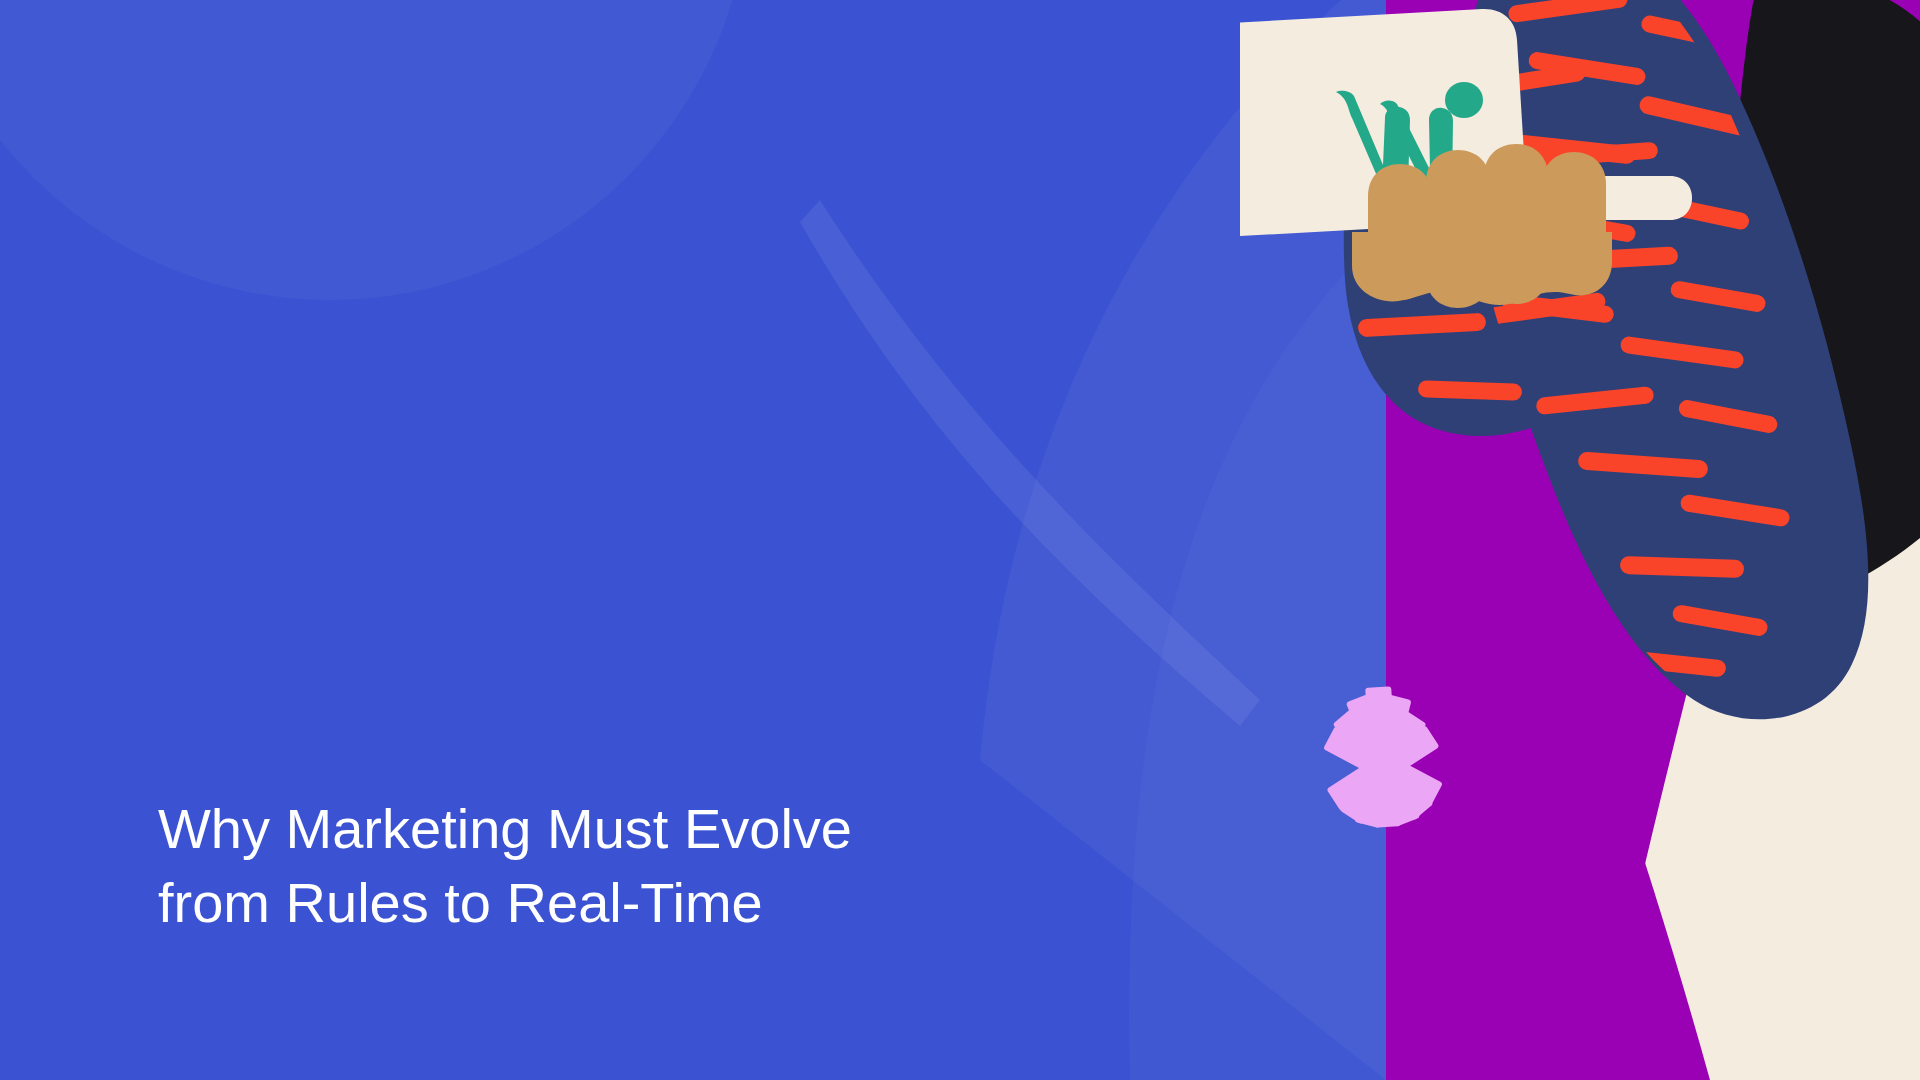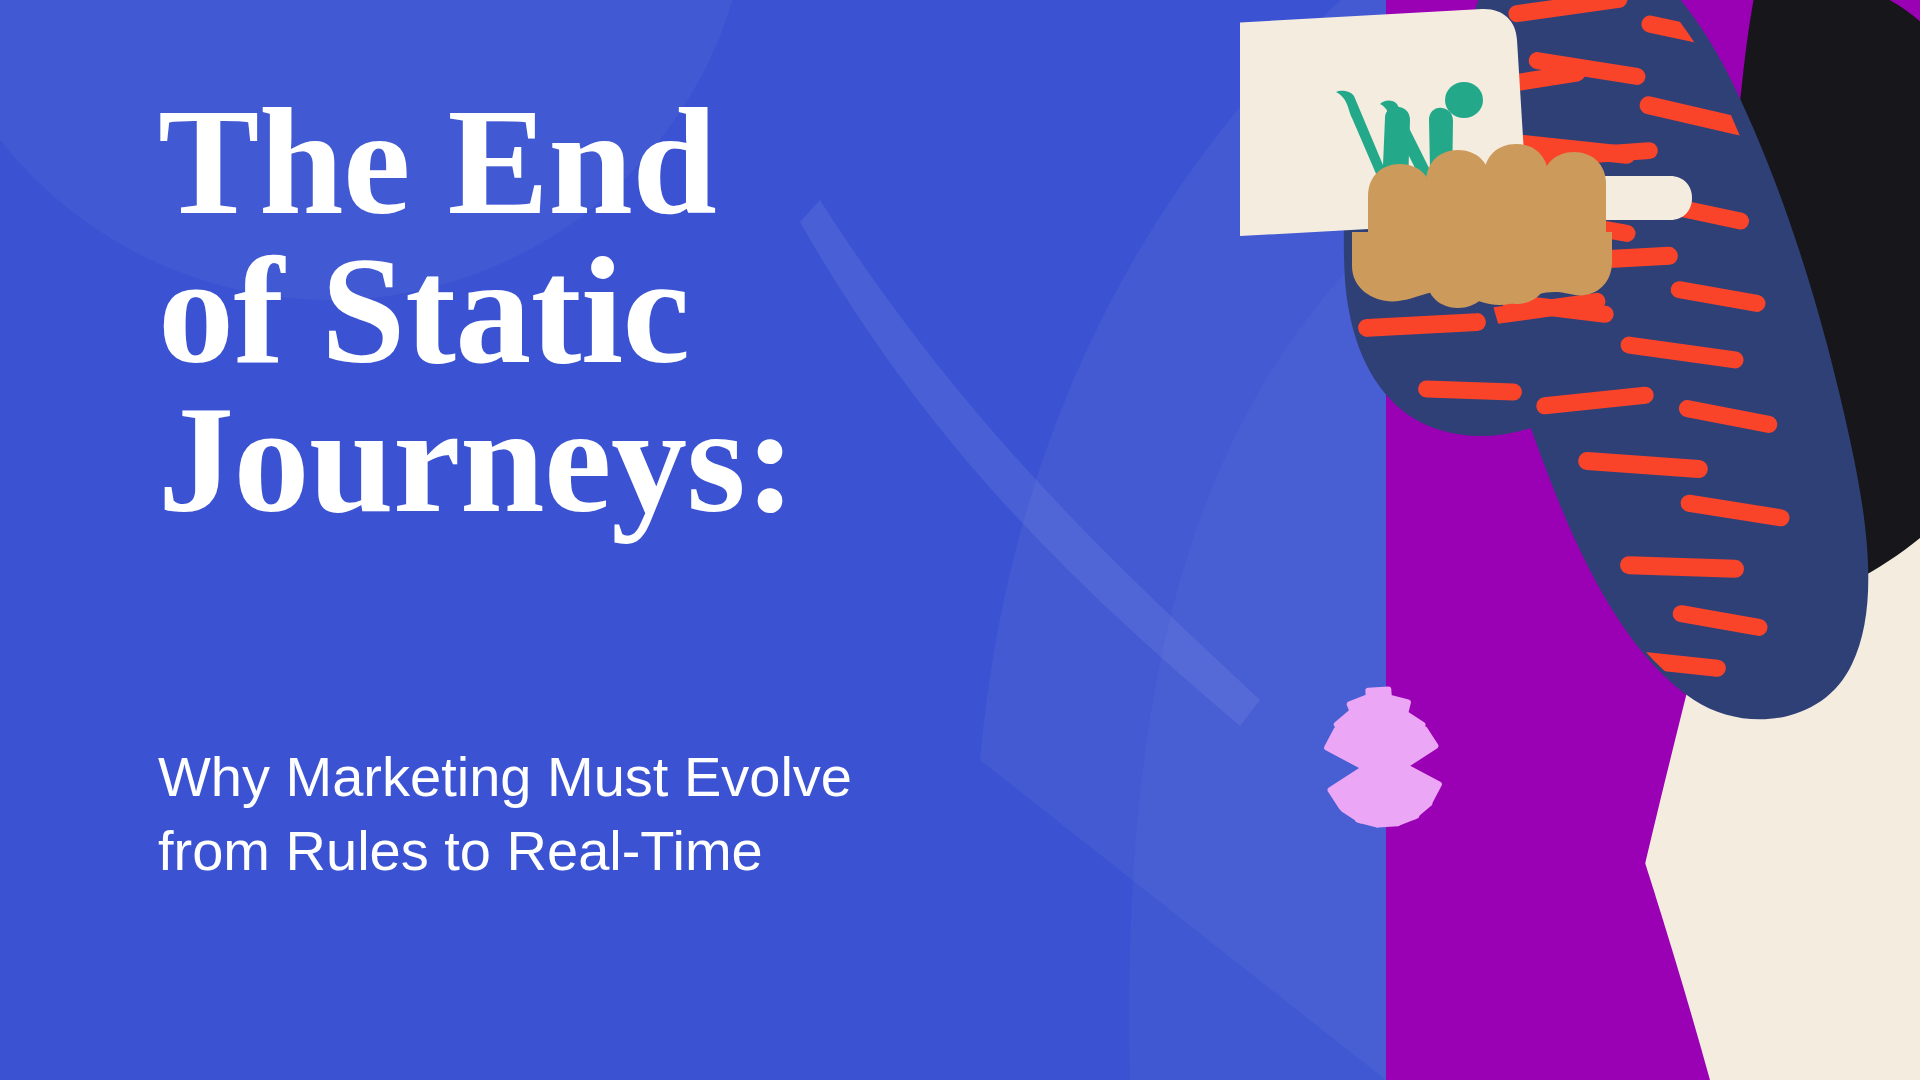--- a/index.html
+++ b/index.html
@@ -51,21 +51,21 @@
     font-size: 152px;
     line-height: 0.98;
     letter-spacing: -0.5px;
     color: #ffffff;
     margin: 0;
     white-space: pre-line;
   }
   .subhead {
     position: absolute;
     left: 158px;
-    top: 740px;
+    top: 792px;
     width: 980px;
     font-family: "Liberation Sans", sans-serif;
     font-weight: 400;
     font-size: 56px;
     line-height: 1.32;
     color: #ffffff;
     margin: 0;
     white-space: pre-line;
   }
 
@@ -294,22 +294,17 @@
             <rect x="-6" y="-124" width="26" height="126" rx="3" transform="rotate(-40 7 -61)"></rect>
             <rect x="-6" y="-116" width="26" height="118" rx="3" transform="rotate(57 7 -57)"></rect>
             <rect x="-6" y="-120" width="26" height="122" rx="3" transform="rotate(-62 7 -59)"></rect>
           </g>
         </g>
 
       </g>
     </svg>
   </div>
 
-  <div class="text-block">
-    <h1 class="headline">The End
-of Static
-Journeys:</h1>
-  </div>
 
   <p class="subhead">Why Marketing Must Evolve
 from Rules to Real-Time</p>
 
 </div>
 
 </body></html>

